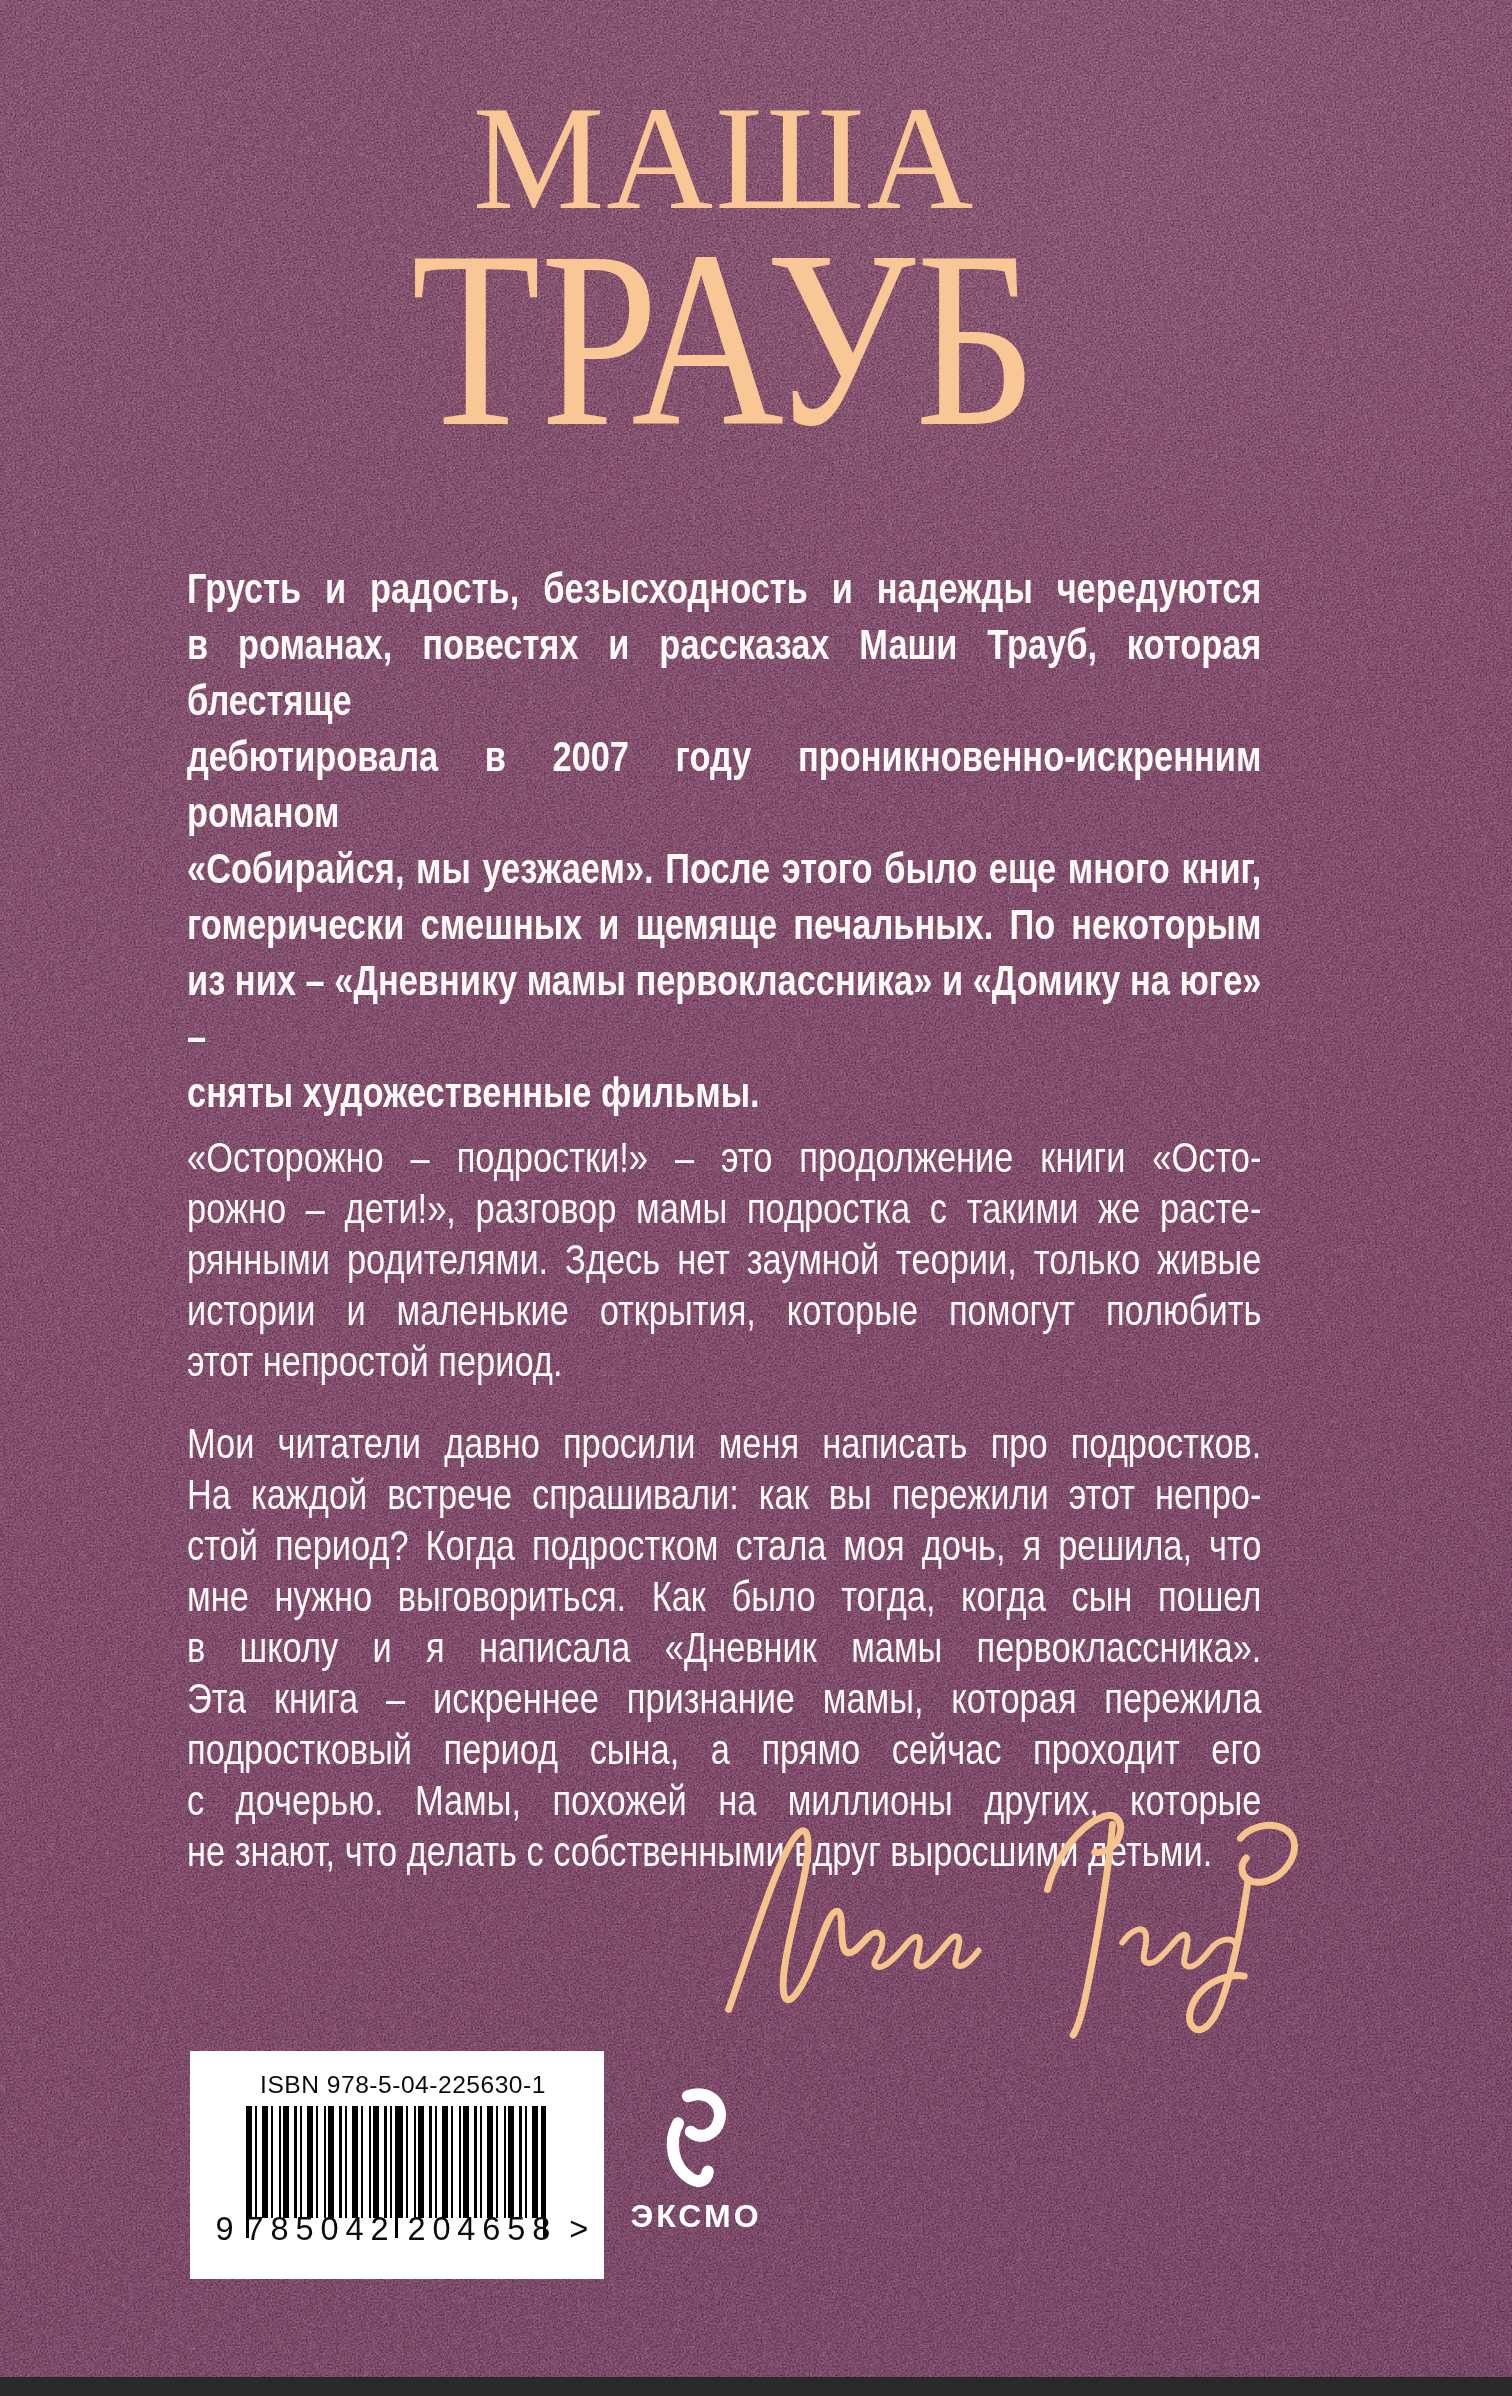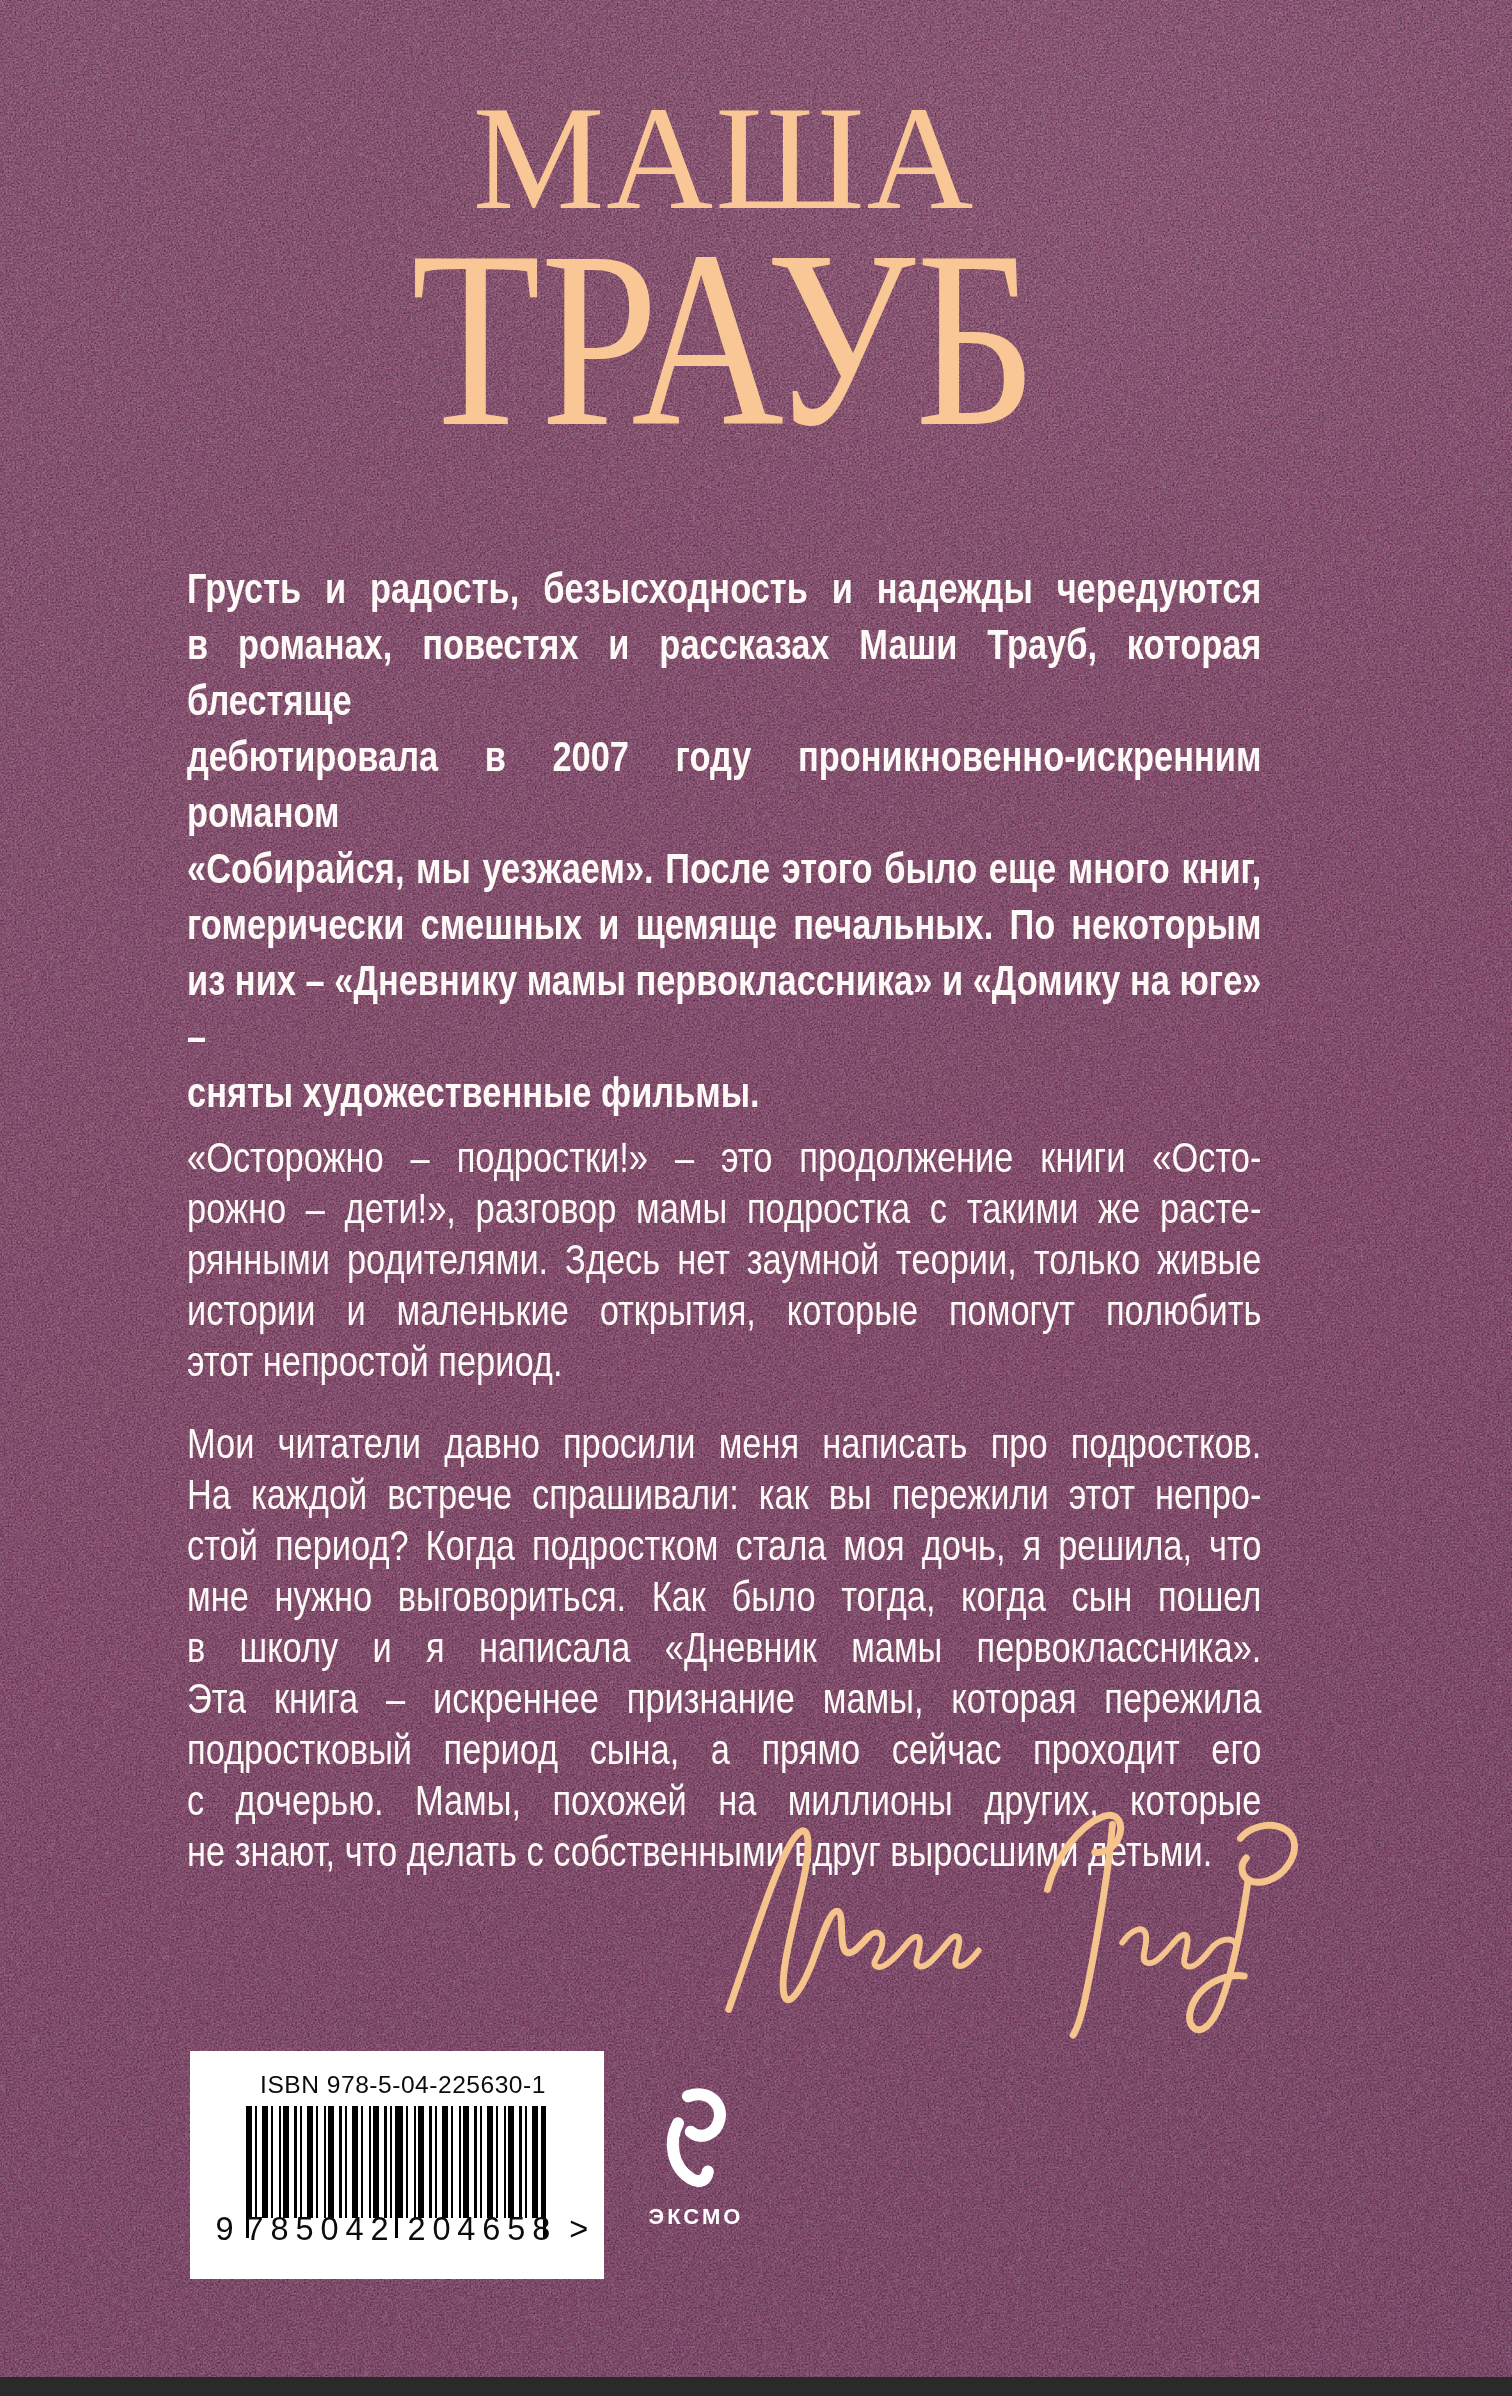--- a/index.html
+++ b/index.html
@@ -71,21 +71,21 @@
     position:absolute;left:25.6px;right:15.8px;top:162px;
     display:flex;justify-content:space-between;align-items:flex-end;
     font-size:32.5px;line-height:33px;font-weight:400;
   }
   .digits .grp{letter-spacing:6.9px;}
 
   
   .publisher{position:absolute;left:627px;top:2086px;width:138px;text-align:center;color:#fff;}
   .publisher svg{width:71px;height:110px;display:block;margin:0 auto;}
   .publisher .pub-name{
-    margin-top:3.9px;font-size:22px;font-weight:bold;letter-spacing:3px;line-height:33px;
+    margin-top:3.9px;font-size:32px;font-weight:bold;letter-spacing:3px;line-height:33px;
   }
 </style>
 </head>
 <body>
 
 <div class="cover">
 
   <svg class="texture" xmlns="http://www.w3.org/2000/svg" viewBox="0 0 1535 2433" width="1512" height="2397">
     <filter id="grainDark">
       <feTurbulence type="fractalNoise" baseFrequency="0.55" numOctaves="2" seed="7" result="n"></feTurbulence>

